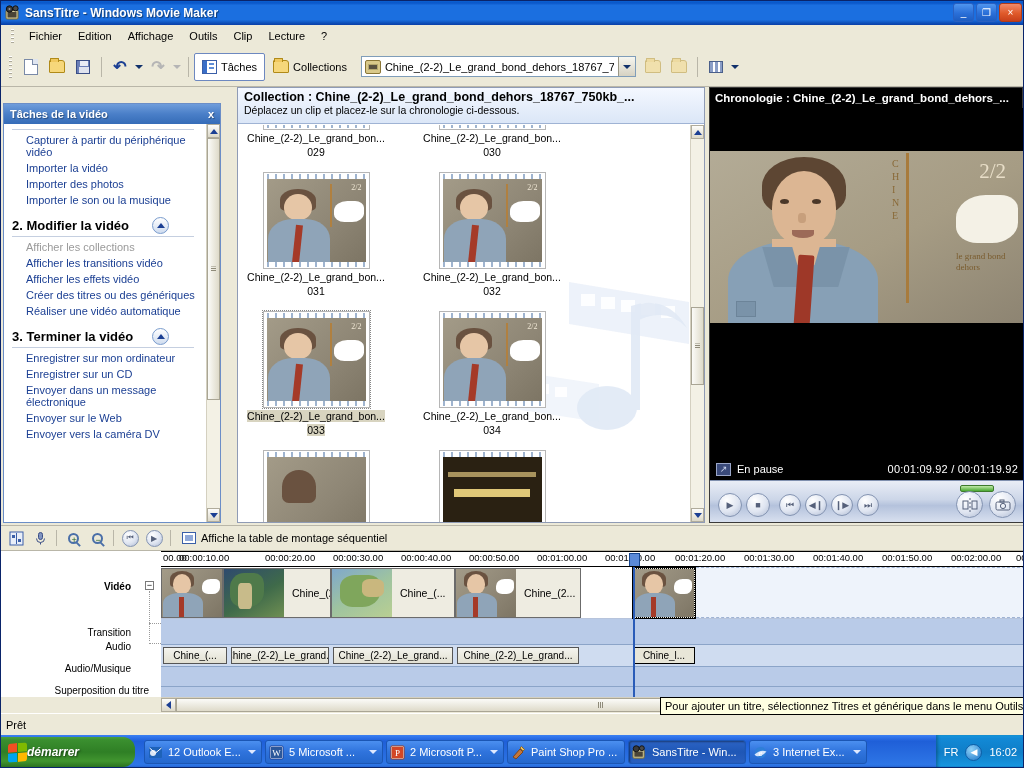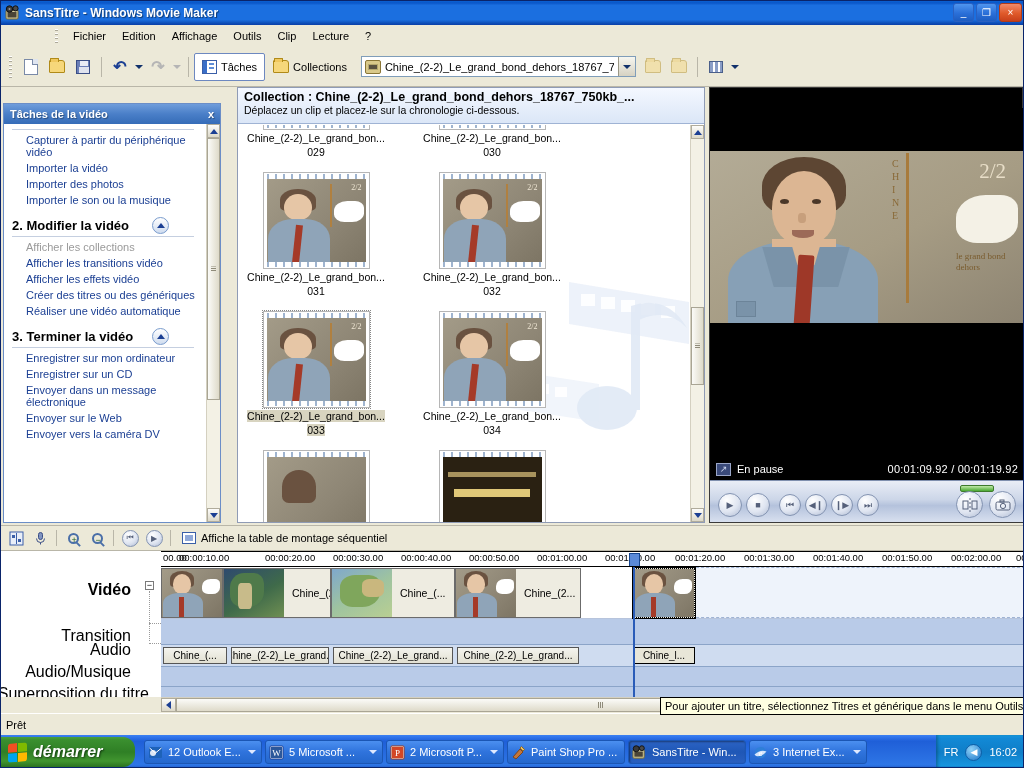--- a/index.html
+++ b/index.html
@@ -45,21 +45,21 @@
   }
   .winbtn.close {
     background: linear-gradient(to bottom,#f08a6a,#e05a2a 55%,#c8401a);
     border-color: #b03a18; width: 23px;
   }
 
   
   .menubar {
     position: absolute; top: 24px; left: 0; width: 844px; height: 22px;
     background: #ece9d8; display: flex; align-items: center;
-    padding-left: 10px; border-bottom: 0; margin-left: 44px;
+    padding-left: 10px; border-bottom: 0;
   }
   .menubar .grip {
     width: 3px; height: 14px; margin-right: 7px;
     background: repeating-linear-gradient(to bottom,#fff 0 1px,#aca899 1px 2px,transparent 2px 4px);
   }
   .menuitem { padding: 3px 8px; color: #000; font-size: 11px; cursor: default; }
 
   
   .toolbar {
     position: absolute; top: 46px; left: 0; width: 1024px; height: 40px;
@@ -252,21 +252,21 @@
   }
   .tlsep { width: 1px; height: 16px; background: #b9b6a8; margin: 0 3px; }
   .tl-mode { display: flex; align-items: center; gap: 5px; margin-left: 6px; font-size: 11px; }
 
   .tl-area {
     position: absolute; top: 550px; left: 0; width: 1024px; height: 146px;
     background: #fff; overflow: hidden;
   }
   .tl-labels { position: absolute; top: 0; left: 0; width: 160px; height: 146px; background: #fff; }
   .tl-lab {
-    position: absolute; right: 30px; font-size: 16px; color: #000; text-align: center; white-space: nowrap;
+    position: absolute; right: 30px; font-size: 10px; color: #000; text-align: center; white-space: nowrap;
   }
   .tl-lab.bold { font-weight: bold; }
   .tl-collapse {
     position: absolute; width: 9px; height: 9px; border: 1px solid #7a7a7a; background: #fff;
     display: flex; align-items: center; justify-content: center; font-size: 9px; line-height: 7px; color: #000;
   }
   .tl-dotline { position: absolute; border-left: 1px dotted #9a9a9a; }
   .tl-dotline.h { border-left: 0; border-top: 1px dotted #9a9a9a; }
 
   .ruler {
@@ -354,22 +354,22 @@
   
   .taskbar {
     position: absolute; top: 734px; left: 0; width: 1024px; height: 34px;
     background: linear-gradient(to bottom,#3c81f3 0%,#2b6fe8 9%,#1f5fd8 18%,#2e76e6 88%,#1a52c0 100%);
     display: flex; align-items: center;
   }
   .startbtn {
     width: 134px; height: 30px; margin-left: 0;
     background: linear-gradient(to bottom,#4aa03c 0%,#3a8f2f 10%,#2f7f25 50%,#41952f 80%,#2c7220 100%);
     border-top-right-radius: 12px; border-bottom-right-radius: 12px;
-    display: flex; align-items: center; gap: 6px; padding-left: 7px;
-    color: #fff; font-weight: bold; font-style: italic; font-size: 16px;
+    display: flex; align-items: center; padding-left: 7px;
+    color: #fff; font-weight: bold; font-style: italic; font-size: 12px;
     text-shadow: 1px 1px 2px rgba(0,0,0,.55);
   }
   .startflag {
     width: 19px; height: 19px; position: relative; flex: 0 0 auto;
     display: grid; grid-template-columns: 1fr 1fr; grid-template-rows: 1fr 1fr; gap: 1px;
     transform: skewY(-4deg); border-radius: 3px; overflow: hidden;
   }
   .startflag i { display: block; }
   .tb-tasks { display: flex; align-items: center; gap: 3px; margin-left: 9px; flex: 1; }
   .tbtask {
@@ -777,20 +777,21 @@
       <div class="sb-track">
         <div class="sb-thumb" style="top:168px; height:78px;"></div>
       </div>
       <div class="sb-btn">
         <span class="chev-s chev-dn"></span>
       </div>
     </div>
   </div>
 
   <div class="monitor">
+    <div class="mon-title">Chronologie : Chine_(2-2)_Le_grand_bond_dehors_...</div>
 
     <div class="mon-video">
 
       <div style="position:absolute;left:0;top:0;width:314px;height:43px;background:#000;"></div>
       <div style="position:absolute;left:0;top:43px;width:314px;height:172px;overflow:hidden;">
         <div class="scene">
           <div class="backdrop" style="background:linear-gradient(150deg,#b3ab96,#a69c84 55%,#8d8472)"></div>
 
           <div class="vbar" style="left:196px;top:2px;width:3px;height:150px;background:#a87b3c"></div>
           <div style="position:absolute;left:182px;top:6px;width:12px;color:#8a6a38;font-size:10px;font-family:'Liberation Serif',serif;line-height:13px;letter-spacing:1px;">C<br>H<br>I<br>N<br>E</div>

